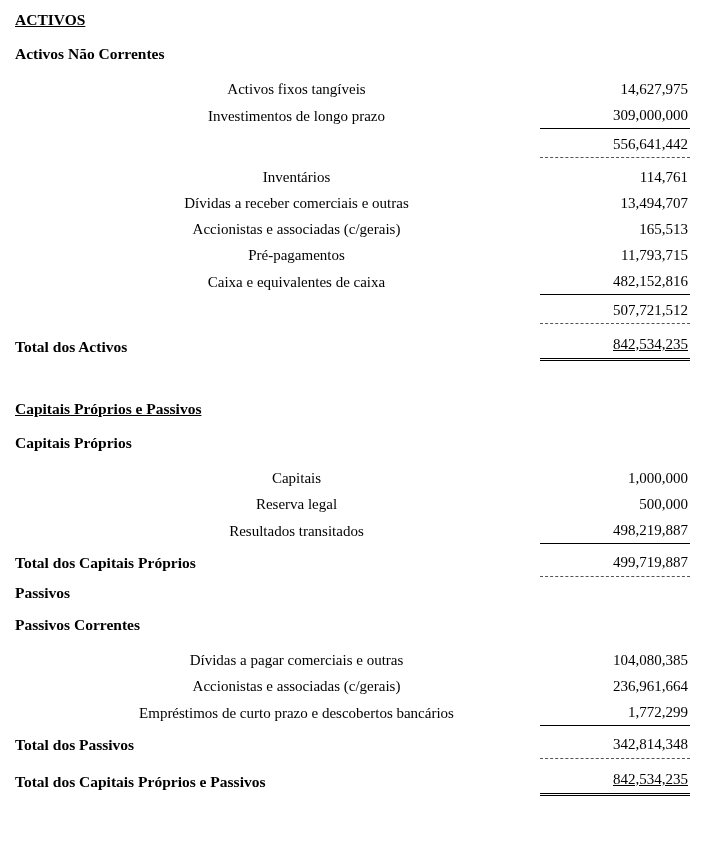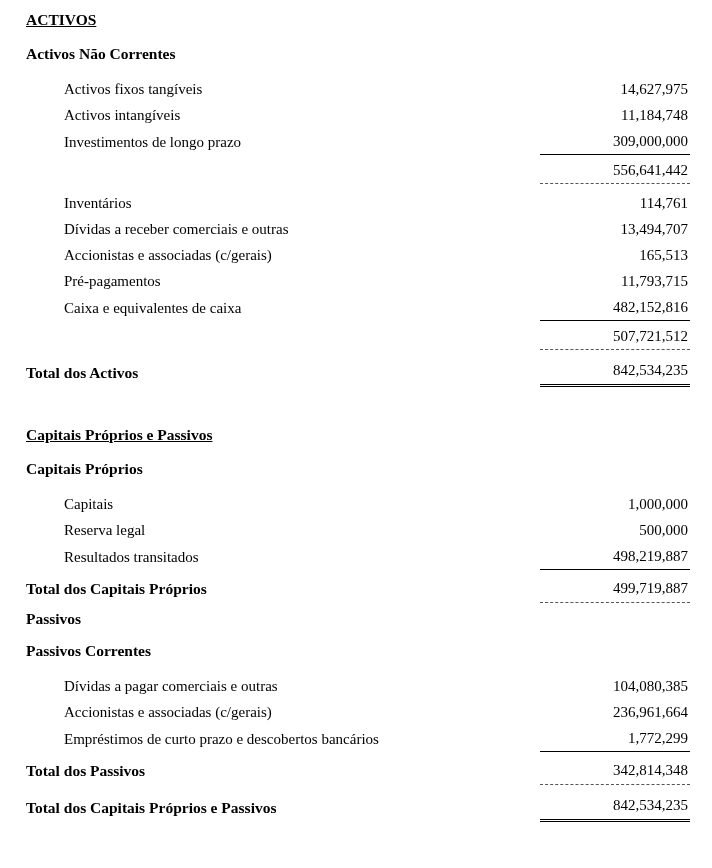--- a/index.html
+++ b/index.html
@@ -9,21 +9,21 @@
   }
   body {
     width: 712px;
     height: 868px;
     font-family: "Liberation Serif", "DejaVu Serif", serif;
     font-size: 15px;
     color: #000;
     overflow: hidden;
   }
   .page {
-    padding: 10px 22px 0 26px;
+    padding: 10px 22px 0 15px;
     box-sizing: border-box;
   }
   .heading {
     font-weight: bold;
     font-size: 15.5px;
     text-decoration: underline;
     margin: 0 0 14px 0;
     line-height: 20px;
   }
   .heading.section2 {
@@ -37,31 +37,32 @@
   }
   .row {
     display: flex;
     justify-content: space-between;
     align-items: flex-end;
   }
   .row .label {
     flex: 1;
     padding-left: 38px;
     line-height: 26px;
+    text-align: center;
   }
   .row .amount {
     width: 150px;
     text-align: right;
     line-height: 24px;
     padding: 1px 2px;
     box-sizing: border-box;
   }
   .amount.u  { border-bottom: 1px solid #000; }
   .amount.d  { border-bottom: 1px dashed #555; }
-  .amount.dd { border-bottom: 3px double #000; }
+  .amount.dd { border-bottom: 3px double #000; text-decoration: underline; }
   .subtotal-row .amount { margin-top: 2px; }
   .total-row {
     margin: 4px 0 6px 0;
     align-items: flex-end;
   }
   .total-row .total-label {
     flex: 1;
     font-weight: bold;
     font-size: 15.5px;
     line-height: 28px;
@@ -77,24 +78,20 @@
 <div class="page">
 
   <div class="heading">ACTIVOS</div>
 
   <div class="group">
     <div class="subheading">Activos Não Correntes</div>
 
     <div class="row">
       <span class="label">Activos fixos tangíveis</span>
       <span class="amount">14,627,975</span>
-    </div>
-    <div class="row">
-      <span class="label">Activos intangíveis</span>
-      <span class="amount">11,184,748</span>
     </div>
     <div class="row">
       <span class="label">Investimentos de longo prazo</span>
       <span class="amount u">309,000,000</span>
     </div>
     <div class="row subtotal-row">
       <span class="label"></span>
       <span class="amount d">556,641,442</span>
     </div>
   </div>

